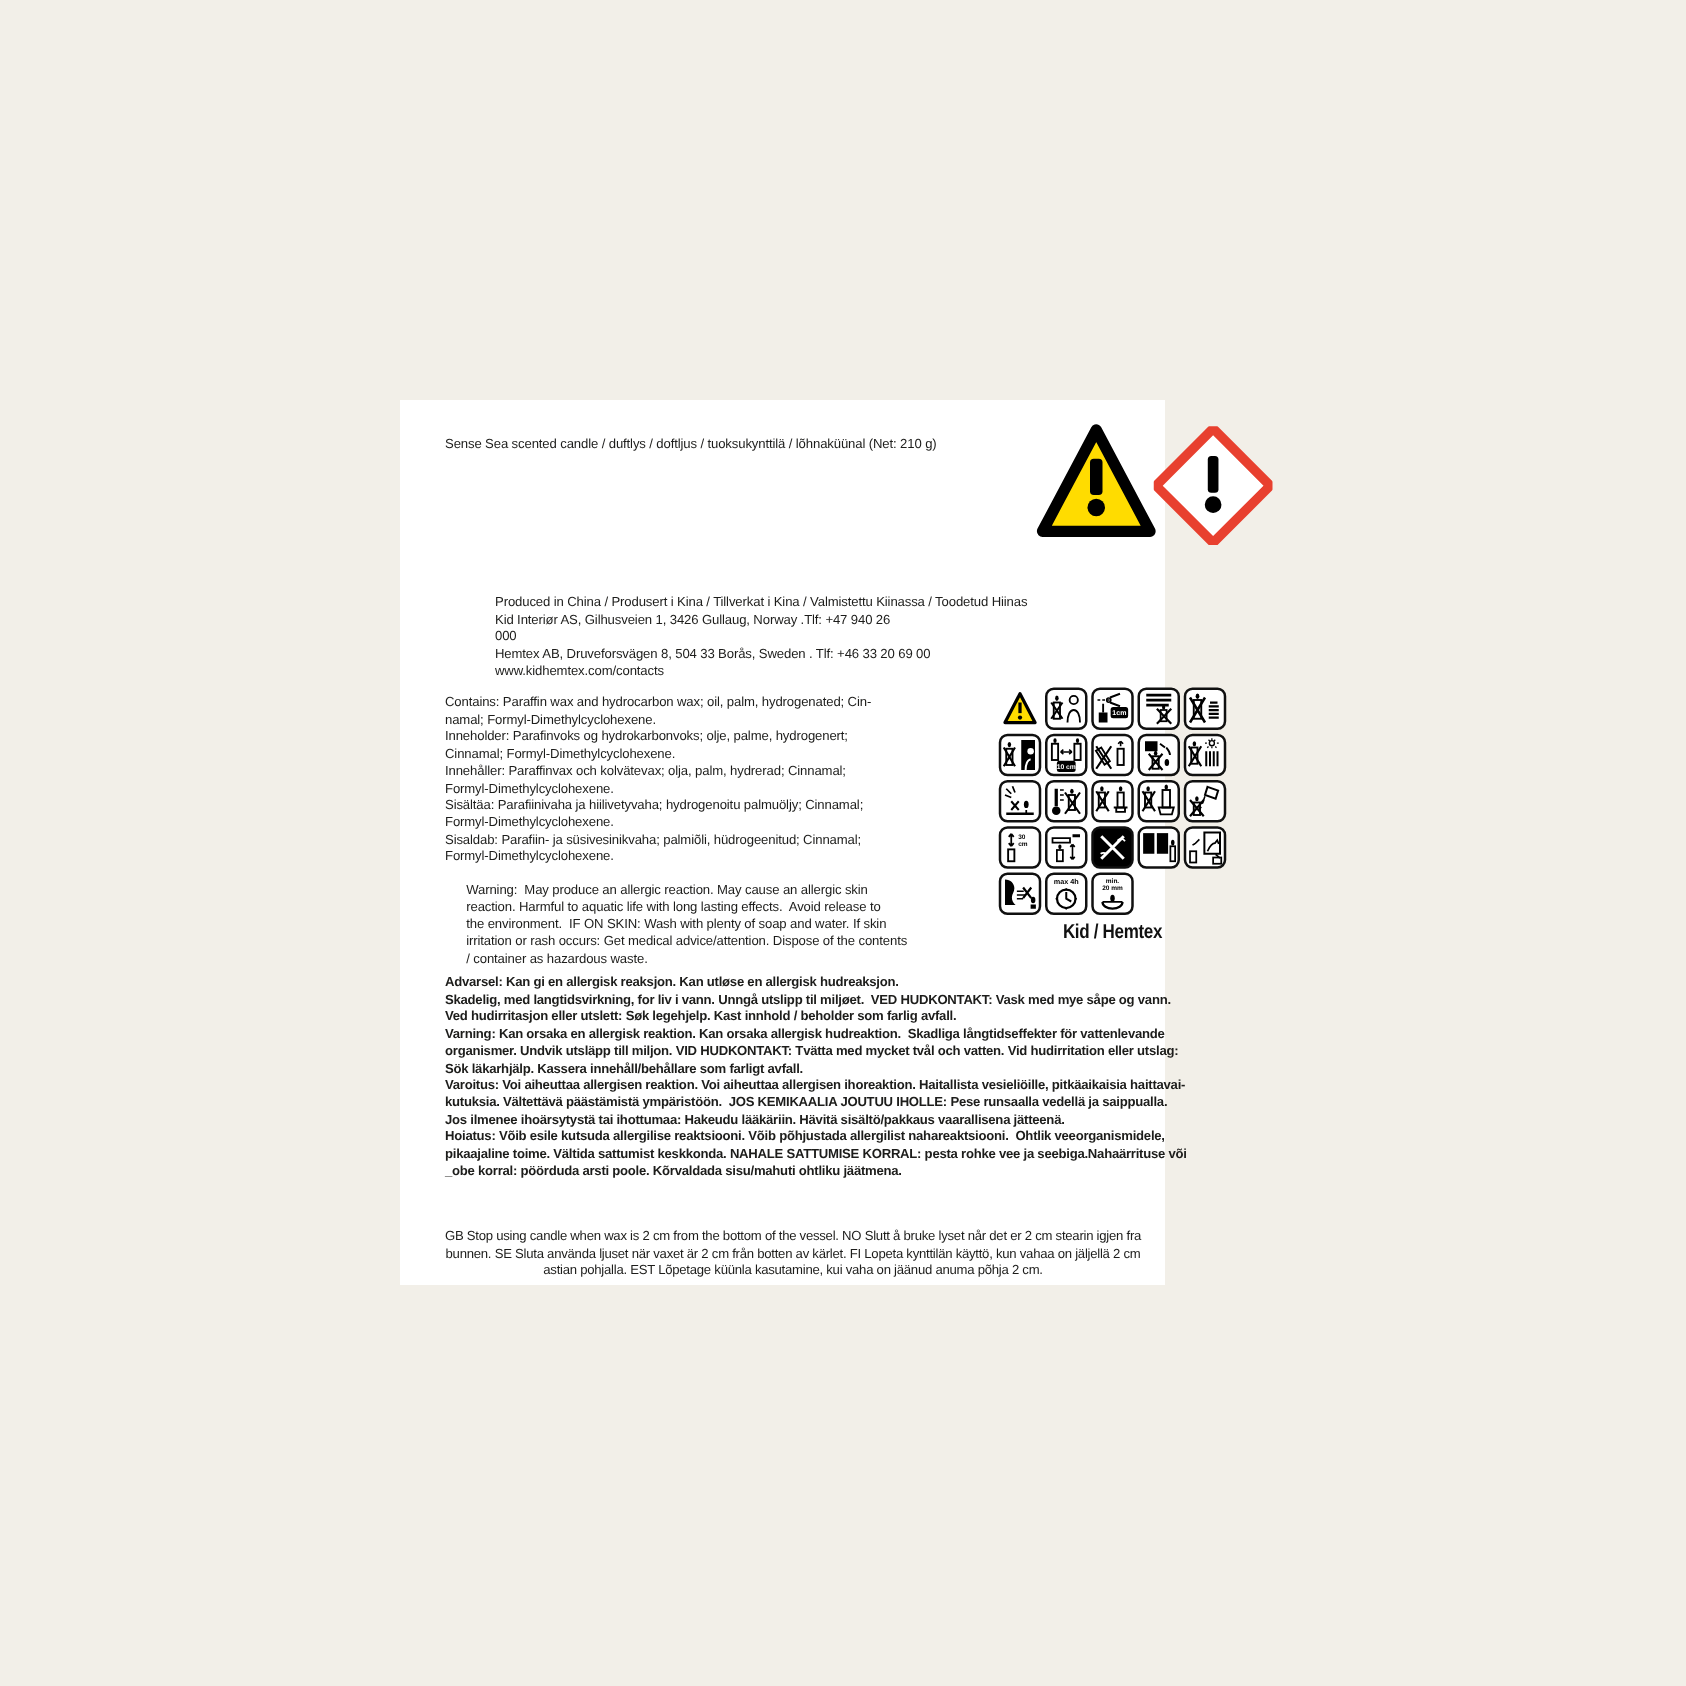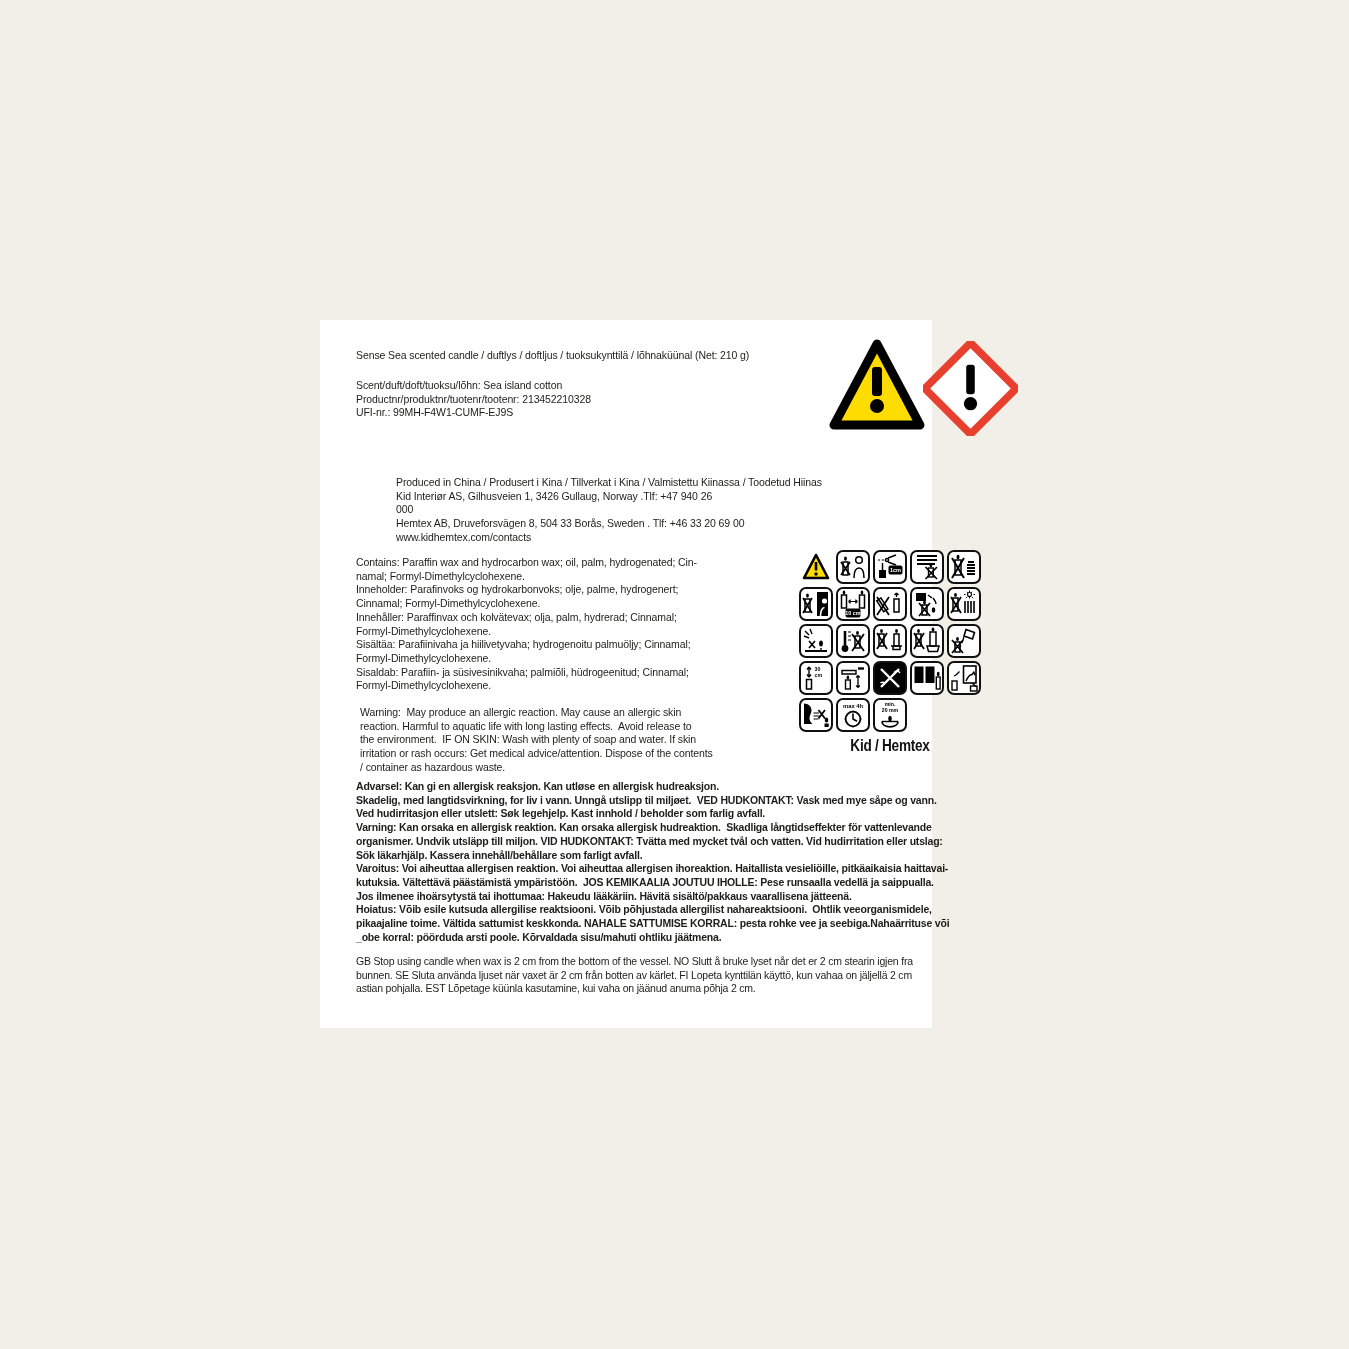--- a/index.html
+++ b/index.html
@@ -4,43 +4,40 @@
 <style>
   html,body{margin:0;padding:0;}
   .page{position:relative;width:1349px;height:1349px;background:#F2EFE8;font-family:"Liberation Sans",sans-serif;overflow:hidden;}
   .label{position:absolute;left:320px;top:320px;width:612px;height:708px;background:#FFFFFF;color:#1D1D1B;}
   .tb{position:absolute;white-space:pre;font-size:10.5px;line-height:13.7px;letter-spacing:-0.1px;color:#1D1D1B;}
   .title{left:36px;top:29px;}
   .product{left:36px;top:59px;}
   .burning{left:36px;top:114px;}
   .producer{left:36px;top:156px;margin-left:40px;}
   .contains{left:36px;top:236px;}
-  .warn-en{left:40px;top:386px;}
+  .warn-en{left:53px;top:386px;}
   .warn-multi{left:36px;top:460px;letter-spacing:-0.2px;font-weight:bold;}
-  .gb{left:36px;top:635px;letter-spacing:-0.2px;}
+  .gb{left:36px;top:663px;letter-spacing:-0.2px;text-align:center;}
   .ghs-triangle{position:absolute;left:507px;top:17px;}
   .ghs-diamond{position:absolute;left:603px;top:21px;}
   .picto-grid{position:absolute;left:479px;top:230px;display:flex;flex-direction:column;gap:3px;}
   .picto-row{display:flex;gap:3px;}
   .picto-cell{width:30px;height:30px;border:2px solid #101010;border-radius:7px;background:#fff;display:flex;align-items:center;justify-content:center;box-sizing:content-box;}
   .picto-cell.plain{border-color:transparent;background:transparent;}
   .picto-cell.dark{background:#000;}
   .picto-cell svg{display:block;}
   .brand{position:absolute;left:479px;top:417px;width:182px;text-align:center;font-weight:bold;font-size:16px;color:#111;transform:scaleX(0.85);transform-origin:center;letter-spacing:-0.3px;}
 </style>
 </head>
 <body>
 
 <div class="page">
   <div class="label">
 
     <div class="tb title">Sense Sea scented candle / duftlys / doftljus / tuoksukynttilä / lõhnaküünal (Net: 210 g)</div>
-    <div class="tb product">Scent/duft/doft/tuoksu/lõhn: Sea island cotton
-Productnr/produktnr/tuotenr/tootenr: 213452210328
-UFI-nr.: 99MH-F4W1-CUMF-EJ9S</div>
     <div class="tb producer">Produced in China / Produsert i Kina / Tillverkat i Kina / Valmistettu Kiinassa / Toodetud Hiinas
 Kid Interiør AS, Gilhusveien 1, 3426 Gullaug, Norway .Tlf: +47 940 26
 000
 Hemtex AB, Druveforsvägen 8, 504 33 Borås, Sweden . Tlf: +46 33 20 69 00
 www.kidhemtex.com/contacts</div>
     <div class="tb contains">Contains: Paraffin wax and hydrocarbon wax; oil, palm, hydrogenated; Cin-
 namal; Formyl-Dimethylcyclohexene.
 Inneholder: Parafinvoks og hydrokarbonvoks; olje, palme, hydrogenert;
 Cinnamal; Formyl-Dimethylcyclohexene.
 Innehåller: Paraffinvax och kolvätevax; olja, palm, hydrerad; Cinnamal;

